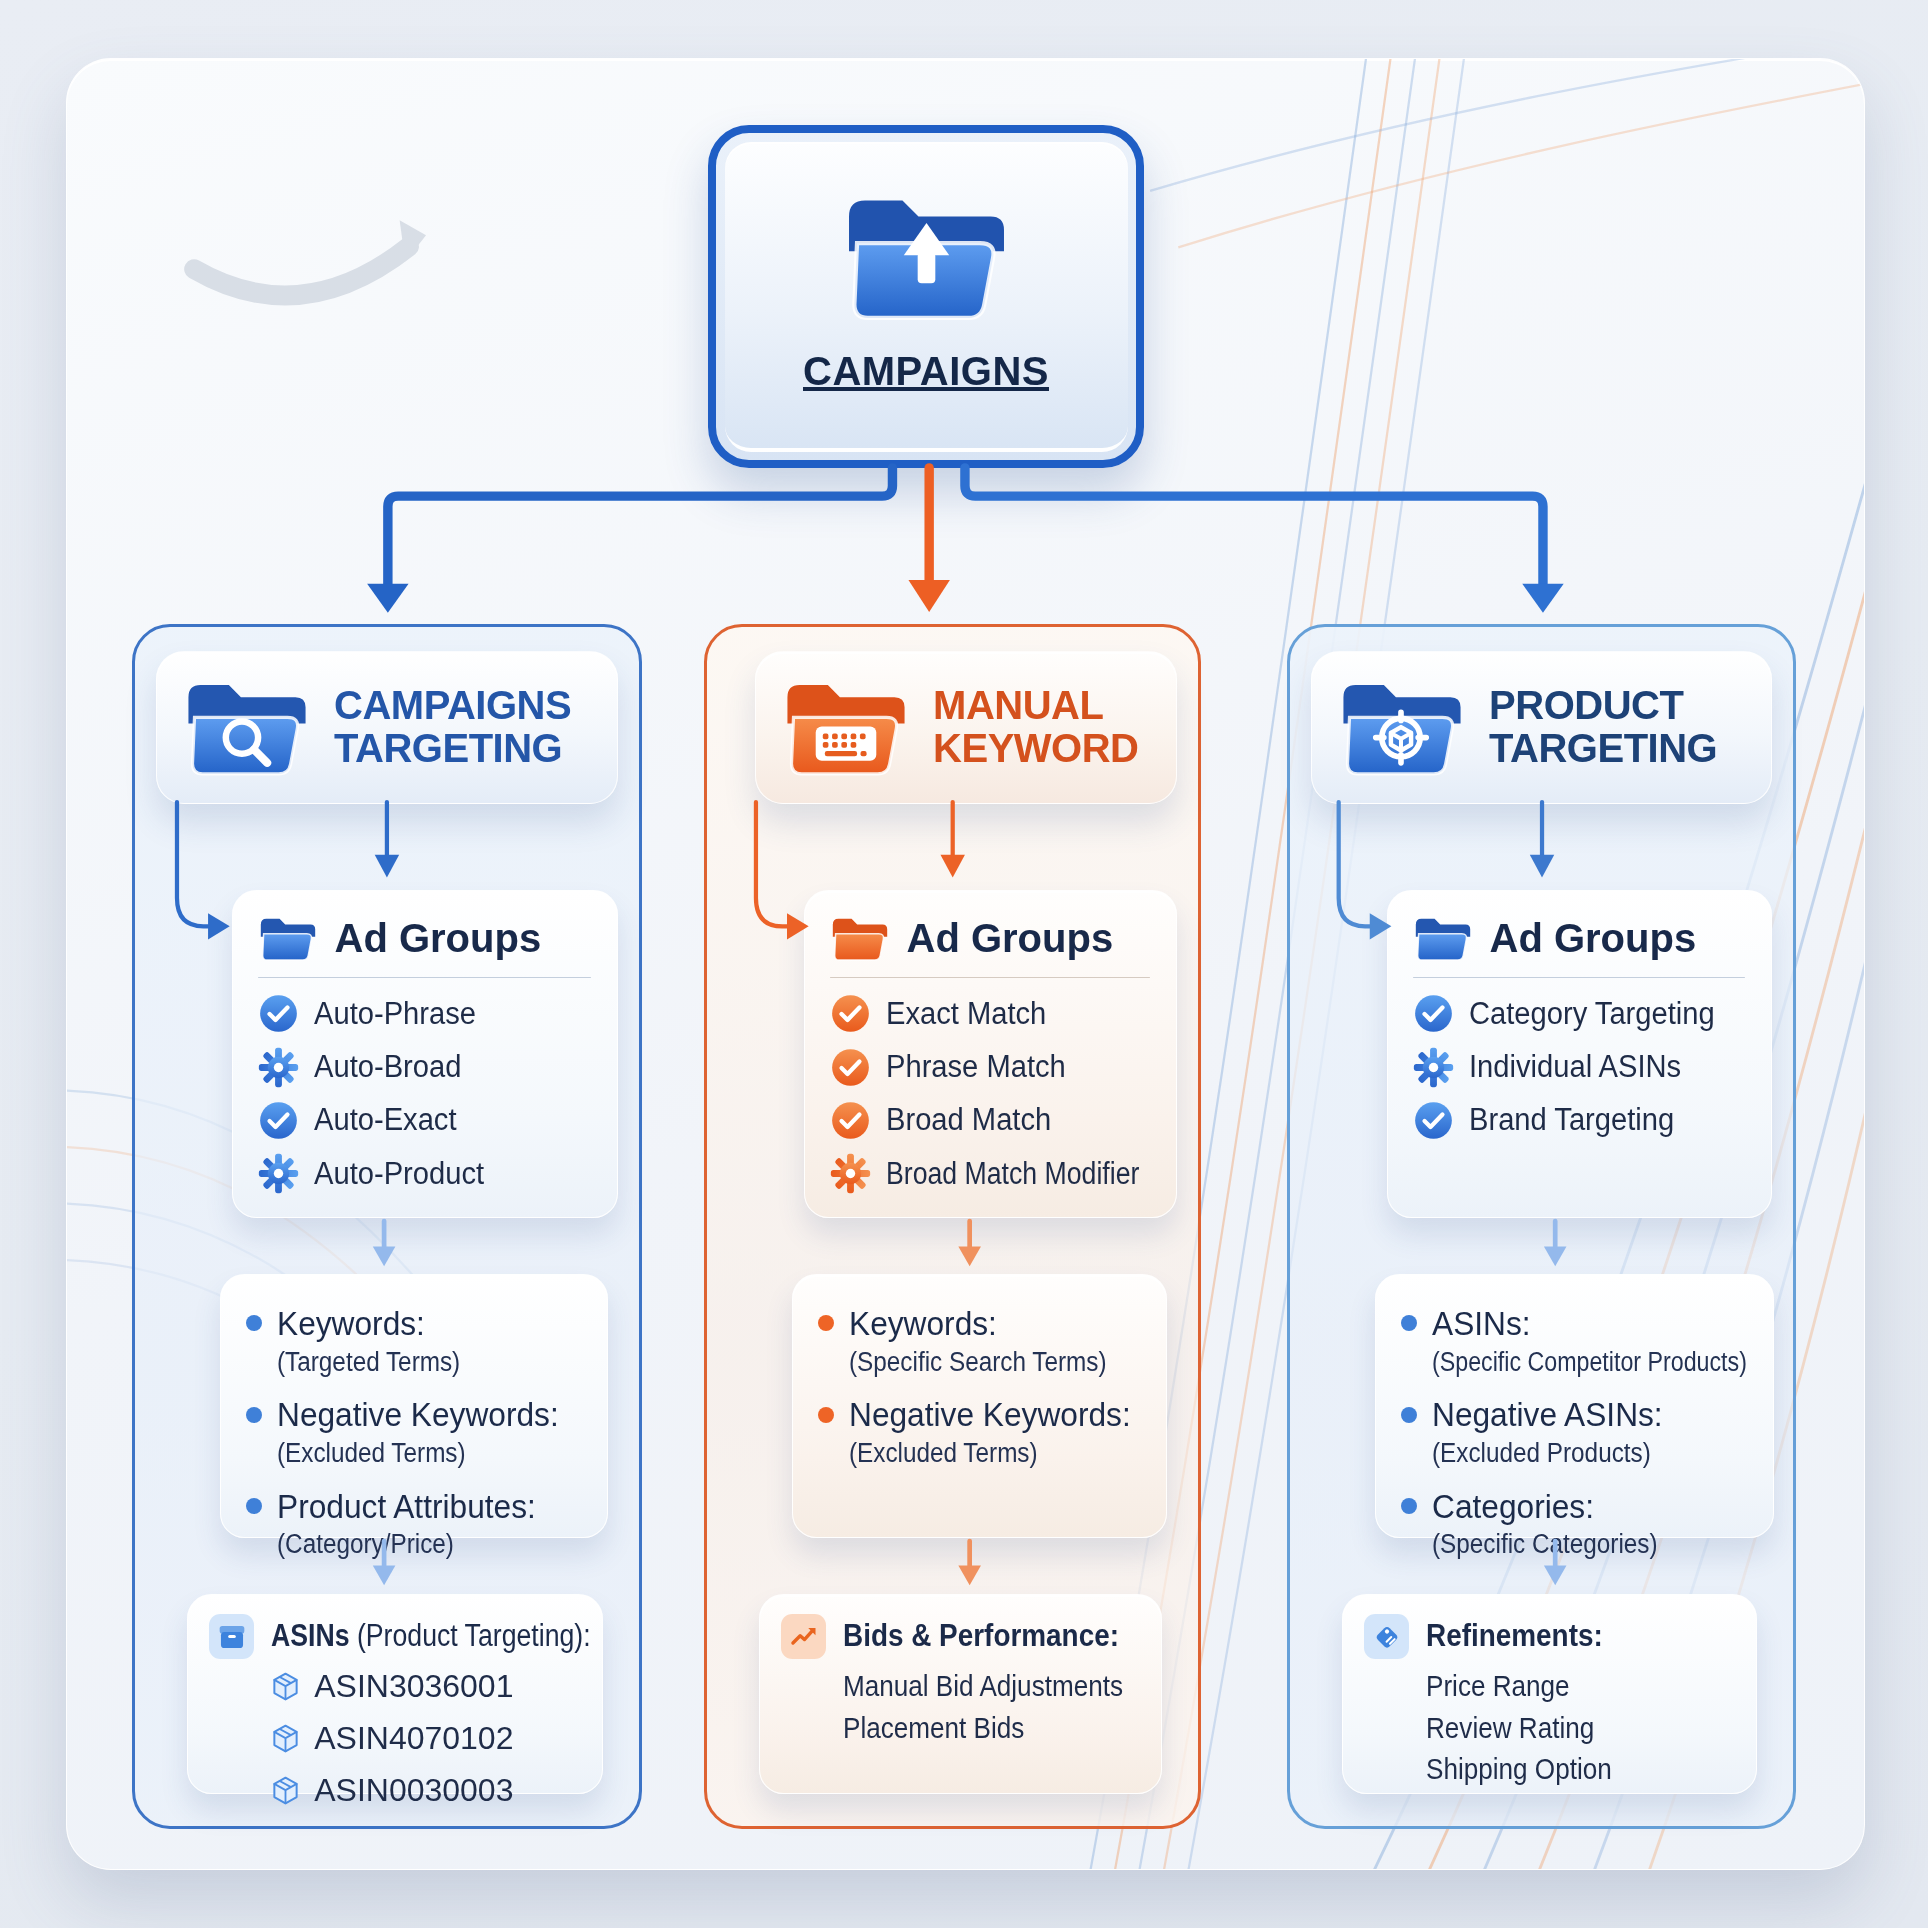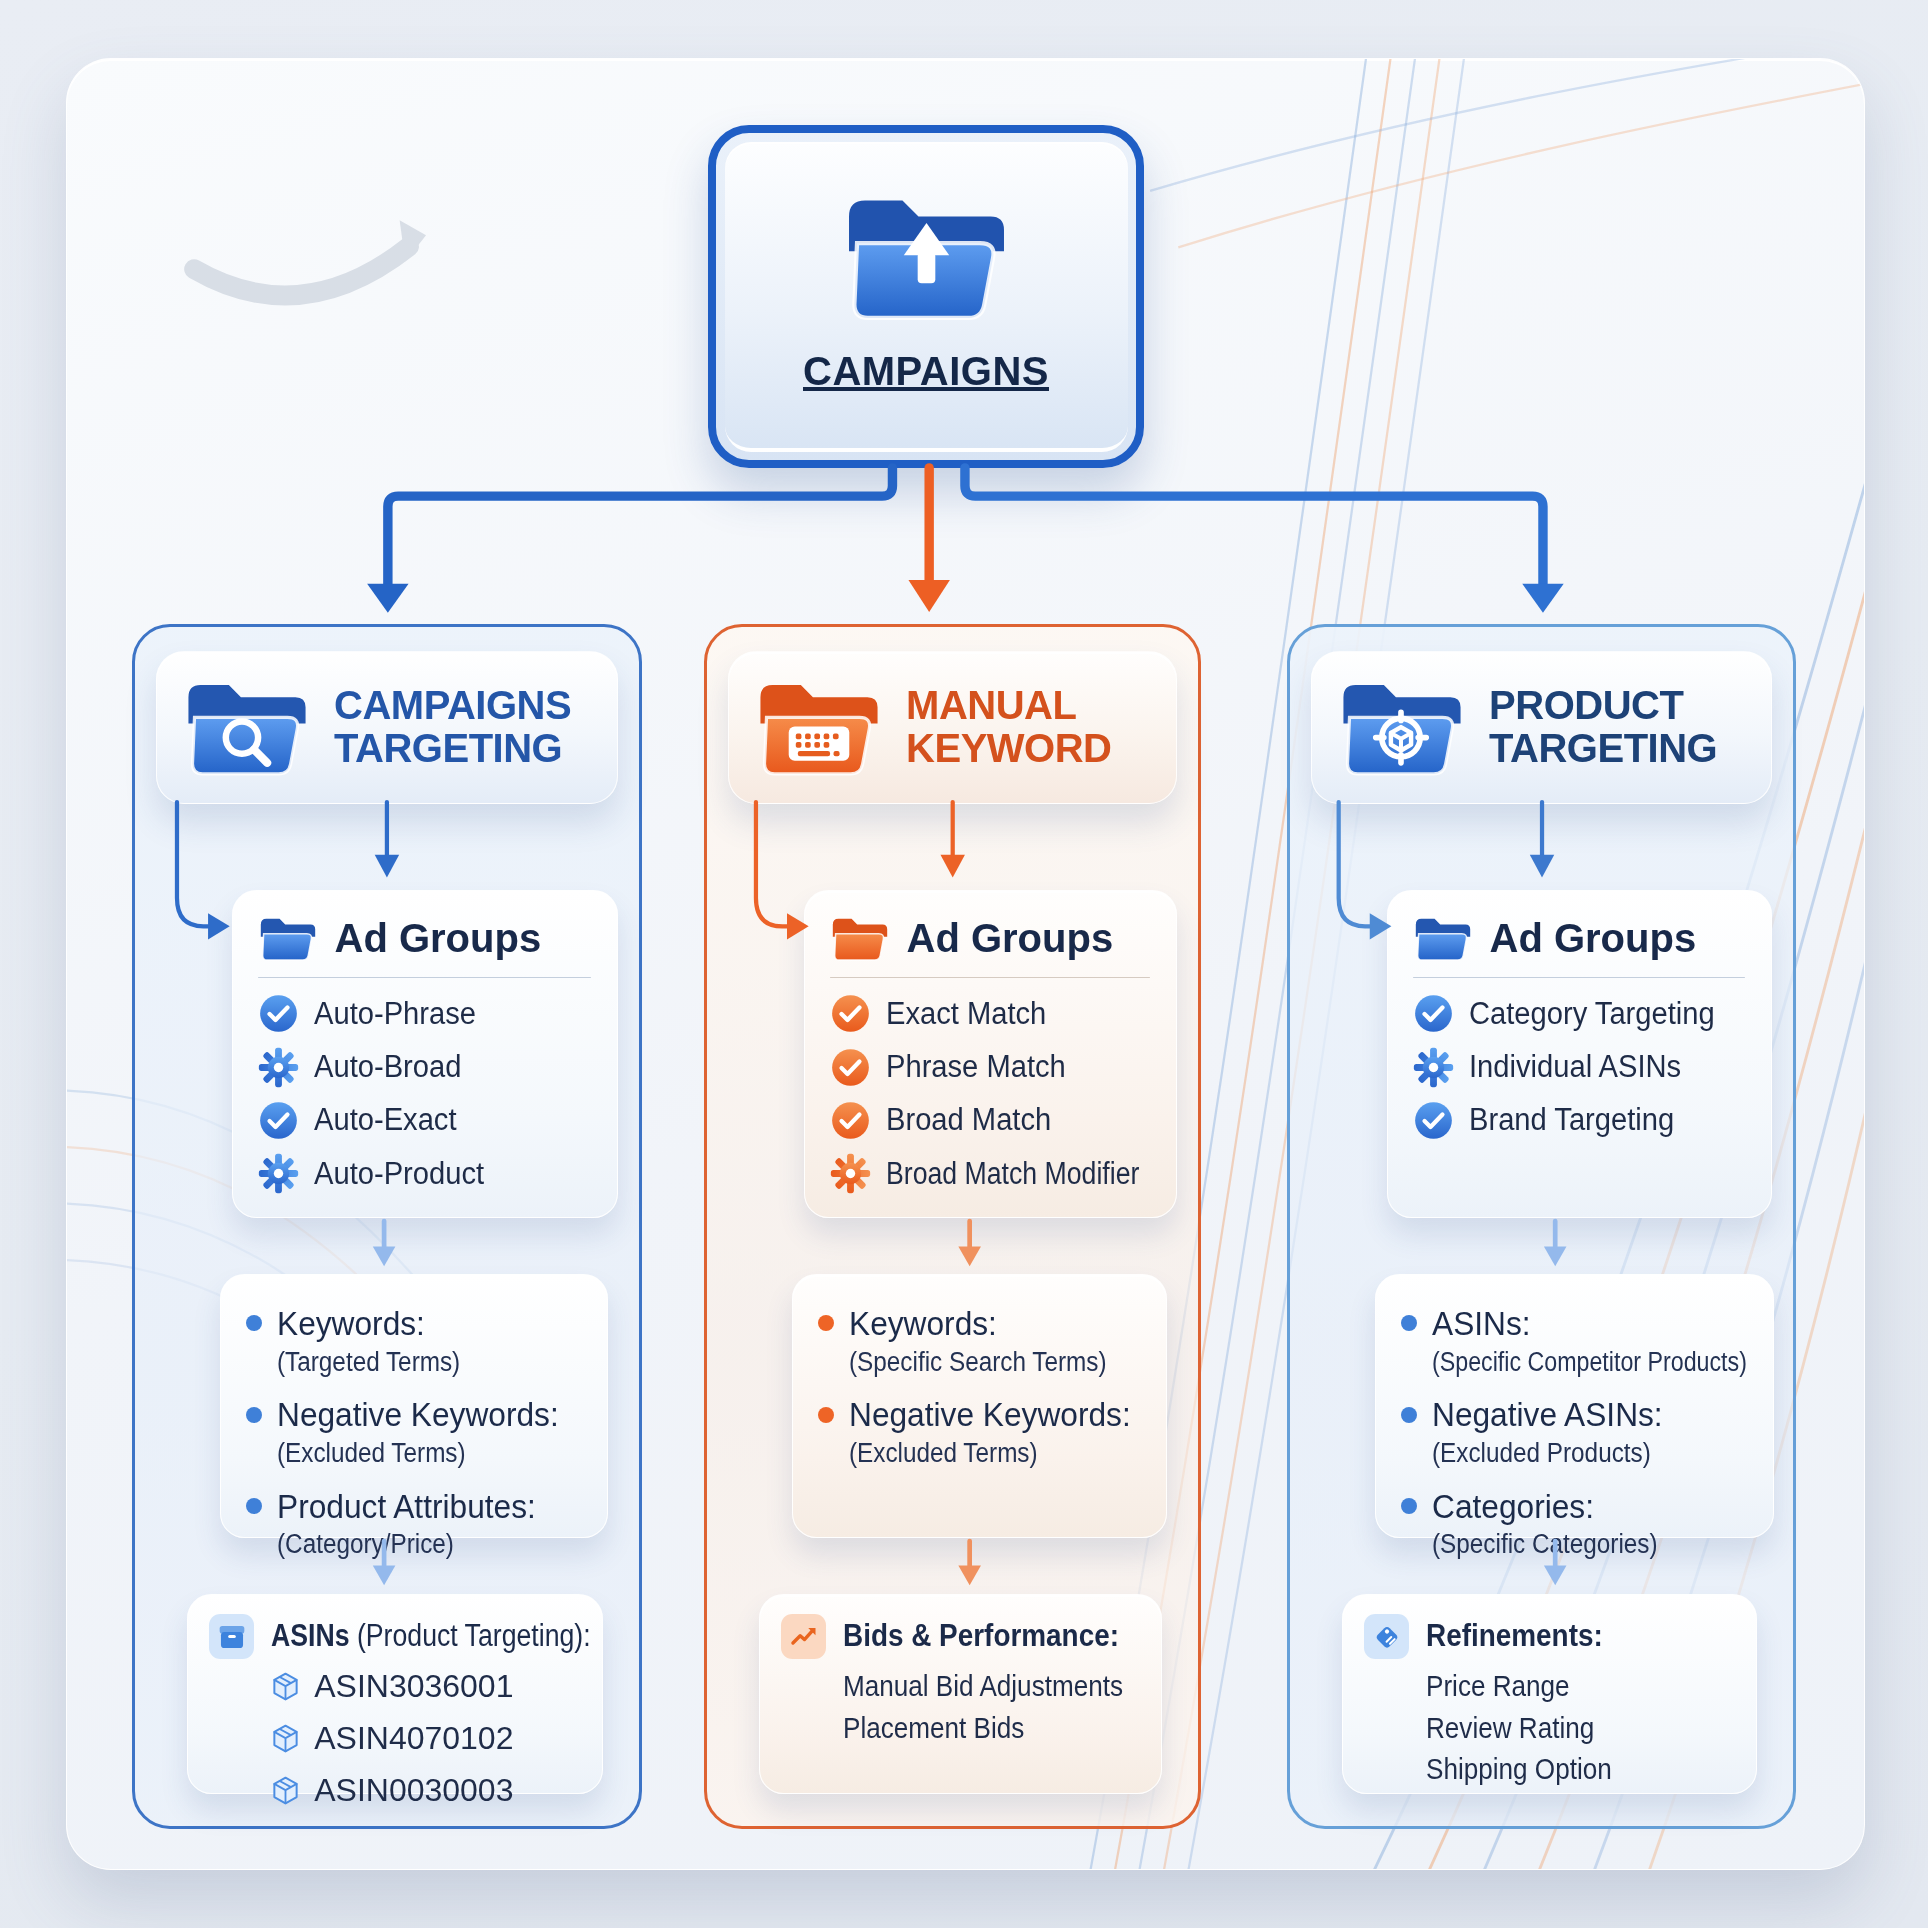--- a/index.html
+++ b/index.html
@@ -47,21 +47,21 @@
   .col2{left:1287px;width:509px;border:3.3px solid #66a0d8;
         background:linear-gradient(178deg,rgba(236,243,251,.93),rgba(228,237,249,.55) 60%,rgba(234,241,250,.8));}
 
   .chip{
     position:absolute;left:21px;right:21px;top:23.5px;height:153px;border-radius:28px;
     display:flex;align-items:center;gap:22.6px;padding:0 19px 0 24.5px;box-sizing:border-box;
     background:linear-gradient(180deg,#ffffff 0%,#f3f7fc 55%,#e4ecf7 100%);
     border:1.4px solid rgba(255,255,255,.85);
     box-shadow:0 19px 32px rgba(50,80,140,.15), inset 0 1.9px 0 #fff;
   }
-  .col1 .chip{background:linear-gradient(180deg,#fffefd 0%,#fbf4ee 55%,#f6e9e0 100%);}
+  .col1 .chip{background:linear-gradient(180deg,#fffefd 0%,#fbf4ee 55%,#f6e9e0 100%);margin-left:27px;}
   .folder-lg{width:130px;height:105px;flex:0 0 auto;}
   .chip-title{font-weight:bold;font-size:40px;line-height:1.08;letter-spacing:-0.5px;display:flex;flex-direction:column;}
   .t-blue{color:#2456a8;} .t-orange{color:#d4511d;} .t-navy{color:#1d4277;}
 
   .box{
     position:absolute;border-radius:24.5px;box-sizing:border-box;
     background:linear-gradient(180deg,#ffffff 0%,#f4f8fc 70%,#ecf2f9 100%);
     border:1.4px solid rgba(255,255,255,.95);
     box-shadow:0 17px 28px rgba(50,80,140,.13), inset 0 1.9px 0 #fff;
   }

